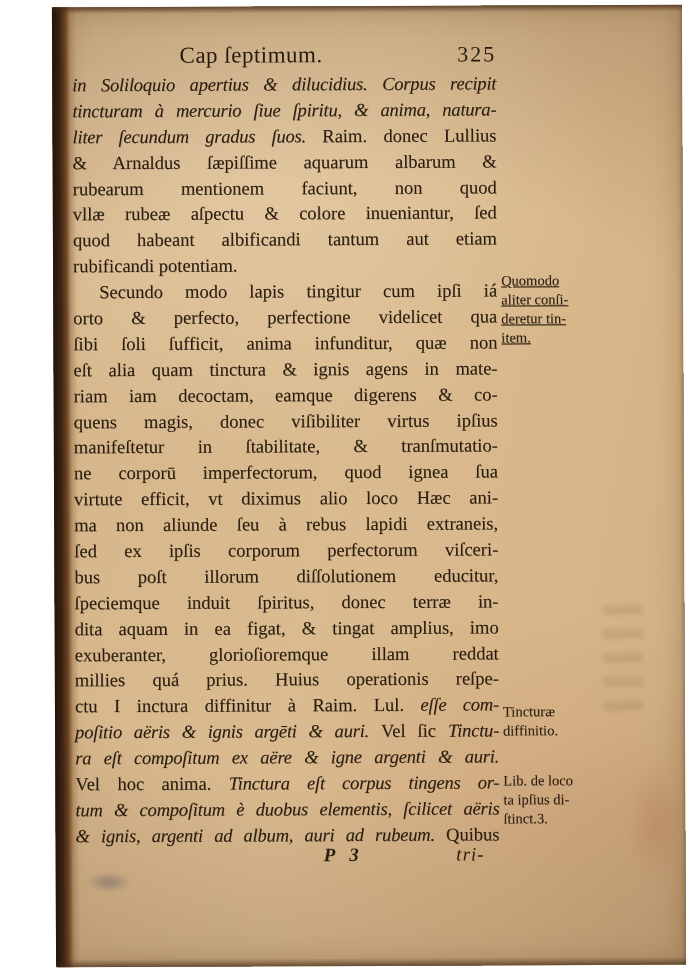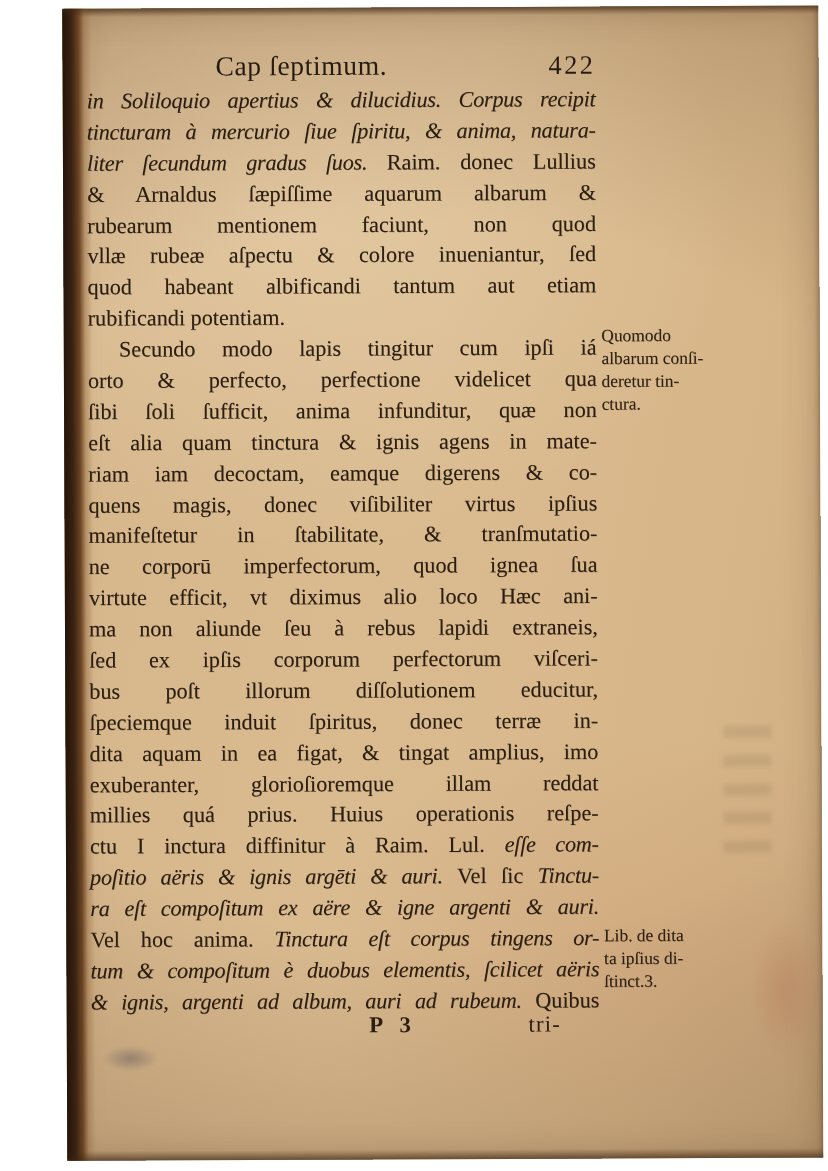--- a/index.html
+++ b/index.html
@@ -119,61 +119,63 @@
   .margin-notes { position: absolute; left: 0; top: 0; width: 100%; height: 100%; }
   .margin-note {
     position: absolute;
     left: 448px;
     width: 130px;
     color: #2e2113;
     font-size: 14.5px;
     line-height: 19px;
     text-shadow: 0.3px 0.3px 0.4px rgba(46,33,19,0.3);
   }
-  .mn-0 { top: 266px; }
+  .mn-0 { top: 266px; text-decoration: underline; }
   .mn-1 { top: 697px; }
   .mn-2 { top: 766px; }
   
   .footer-row {
     position: absolute;
     left: 20px;
     top: 838px;
     width: 424px;
     height: 26px;
     color: #2b1e10;
     font-size: 19px;
   }
   .signature-mark {
     position: absolute;
-    left: 232px;
+    left: 248px;
     letter-spacing: 5px;
     font-weight: bold;
+    font-style: italic;
   }
   .catchword {
     position: absolute;
-    right: 32px;
+    right: 15px;
+    font-style: italic;
     letter-spacing: 1px;
   }
 </style>
 </head>
 <body>
 
 <div class="scan-wrap">
   <div class="page">
     <div class="edge-left"></div>
     <div class="edge-top"></div>
     <div class="edge-bottom"></div>
 
     <div class="bleed bleed-1"></div>
     <div class="bleed bleed-2"></div>
     <div class="bleed stain-1"></div>
 
     <div class="header-row">
       <div class="chapter-title">Cap ſeptimum.</div>
-      <div class="page-number">422</div>
+      <div class="page-number">325</div>
     </div>
 
     <div class="body-text">
         <div class="line"><span class="it">in Soliloquio apertius &amp; dilucidius. Corpus recipit</span></div>
         <div class="line"><span class="it">tincturam à mercurio ſiue ſpiritu, &amp; anima, natura-</span></div>
         <div class="line"><span class="it">liter ſecundum gradus ſuos. </span><span>Raim. donec Lullius</span></div>
         <div class="line"><span>&amp; Arnaldus ſæpiſſime aquarum albarum &amp;</span></div>
         <div class="line"><span>rubearum mentionem faciunt, non quod</span></div>
         <div class="line"><span>vllæ rubeæ aſpectu &amp; colore inueniantur, ſed</span></div>
         <div class="line"><span>quod habeant albificandi tantum aut etiam</span></div>
@@ -198,26 +200,30 @@
         <div class="line"><span class="it">poſitio aëris &amp; ignis argēti &amp; auri. </span><span>Vel ſic </span><span class="it">Tinctu-</span></div>
         <div class="line"><span class="it">ra eſt compoſitum ex aëre &amp; igne argenti &amp; auri.</span></div>
         <div class="line"><span>Vel hoc anima. </span><span class="it">Tinctura eſt corpus tingens or-</span></div>
         <div class="line"><span class="it">tum &amp; compoſitum è duobus elementis, ſcilicet aëris</span></div>
         <div class="line"><span class="it">&amp; ignis, argenti ad album, auri ad rubeum. </span><span>Quibus</span></div>
       </div>
 
     <div class="margin-notes">
       <div class="margin-note mn-0">
           <div>Quomodo</div>
-          <div>albarum conſi-</div>
+          <div>aliter conſi-</div>
           <div>deretur tin-</div>
-          <div>ctura.</div>
+          <div>item.</div>
+        </div>
+      <div class="margin-note mn-1">
+          <div>Tincturæ</div>
+          <div>diffinitio.</div>
         </div>
       <div class="margin-note mn-2">
-          <div>Lib. de dita</div>
+          <div>Lib. de loco</div>
           <div>ta ipſius di-</div>
           <div>ſtinct.3.</div>
         </div>
     </div>
 
     <div class="footer-row">
       <span class="signature-mark">P 3</span>
       <span class="catchword">tri-</span>
     </div>
   </div>

